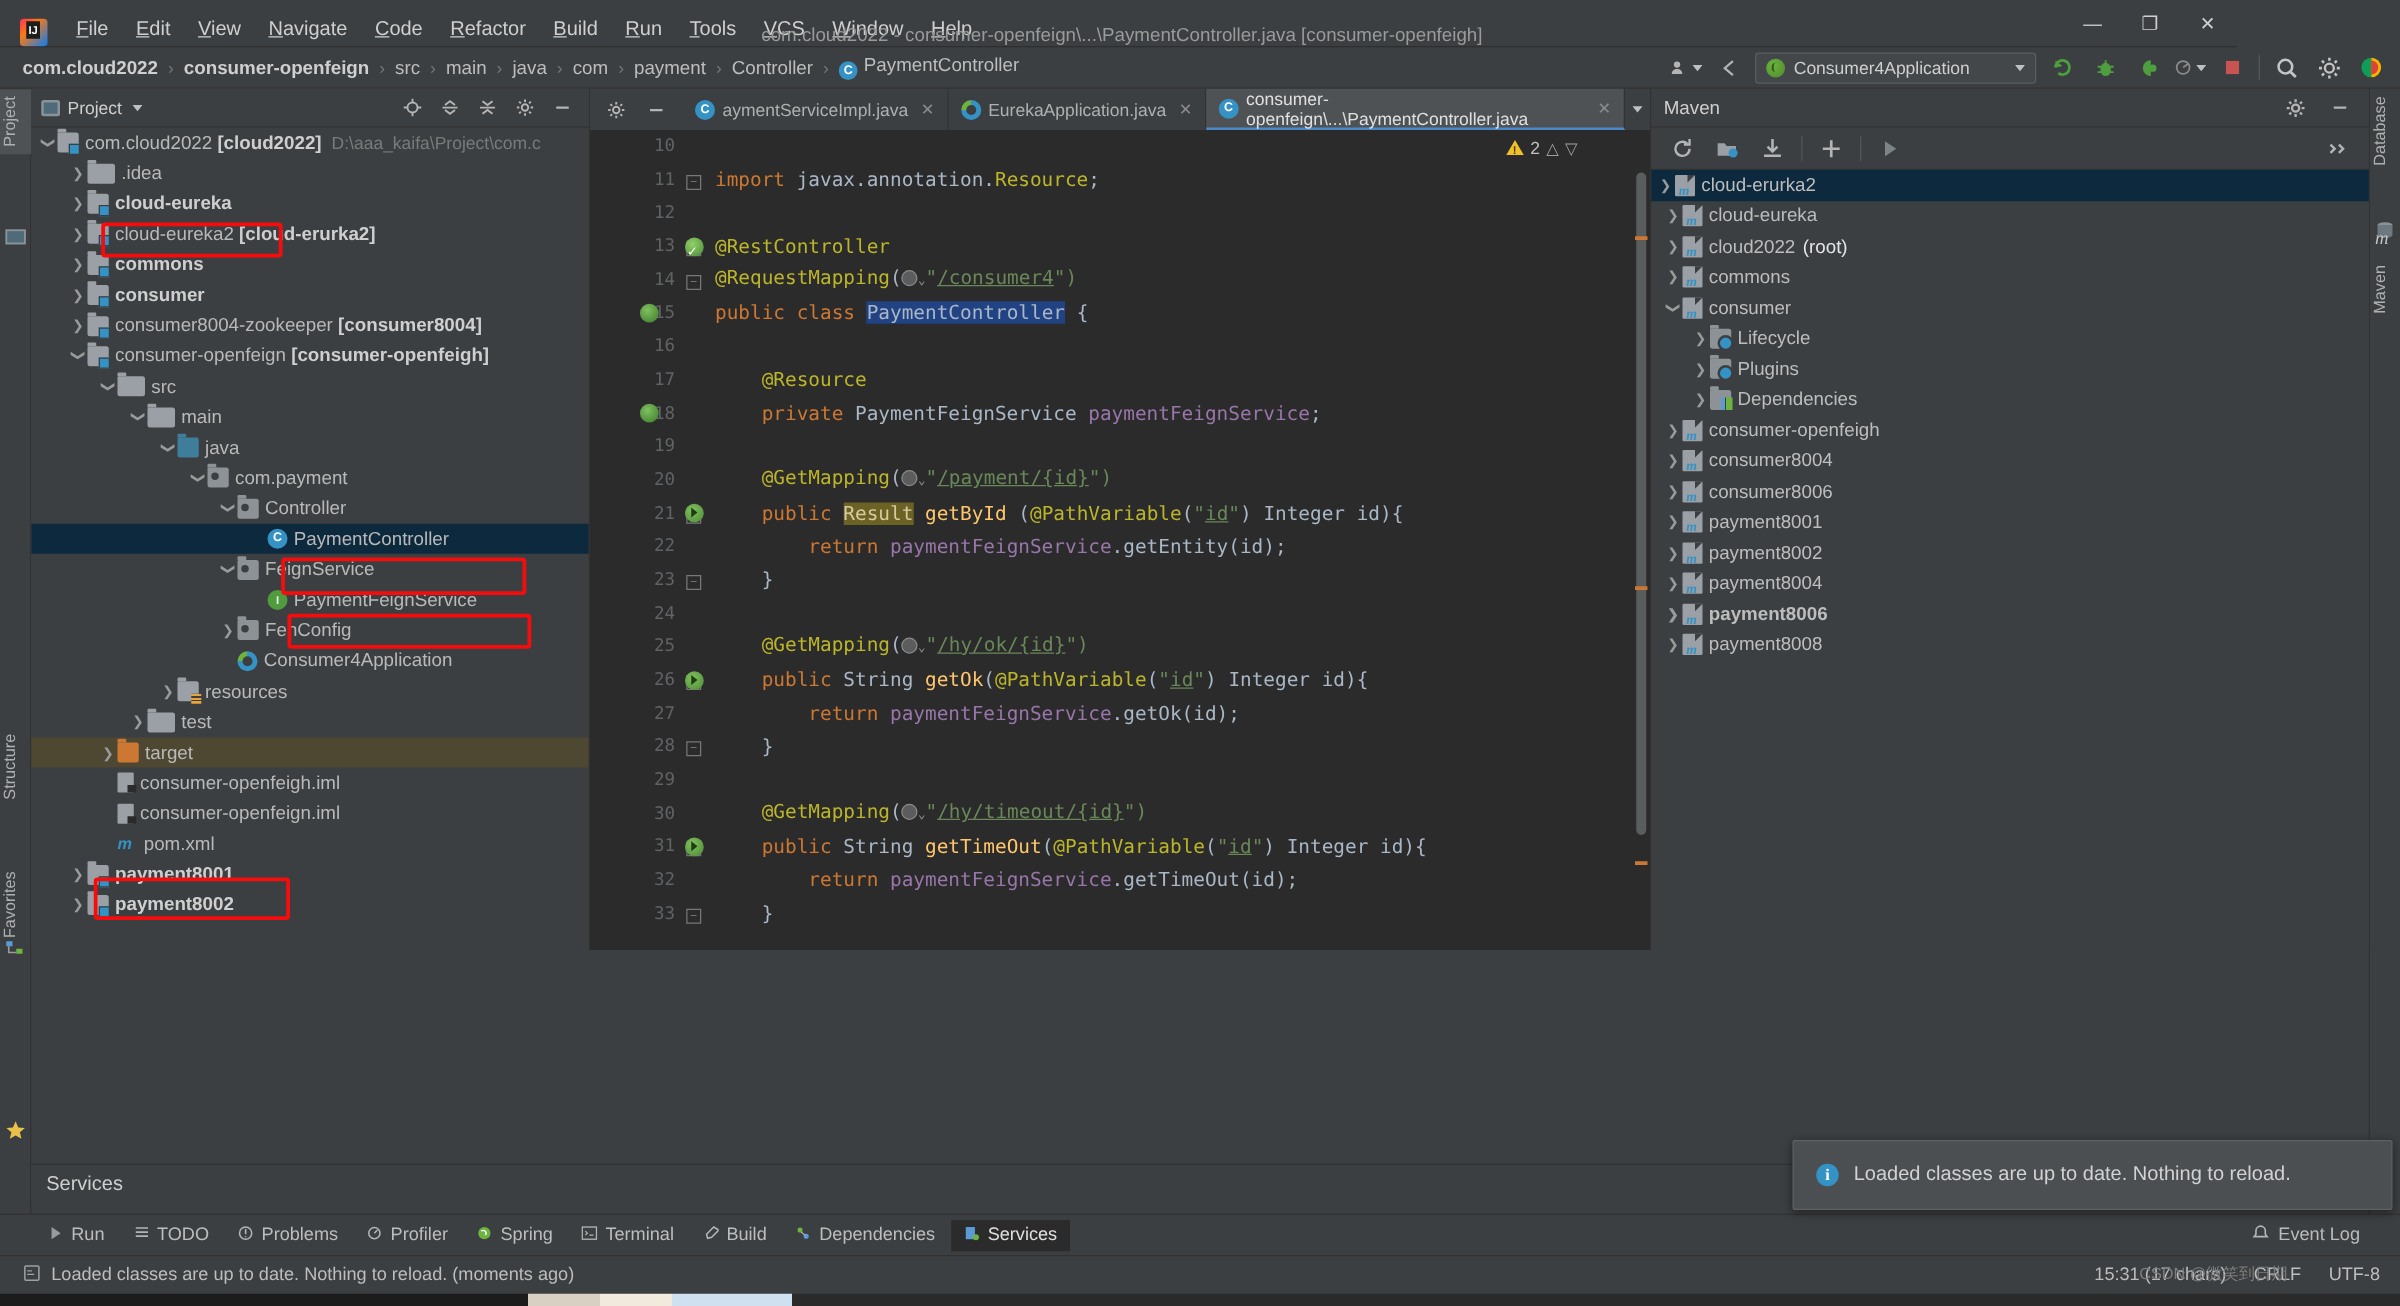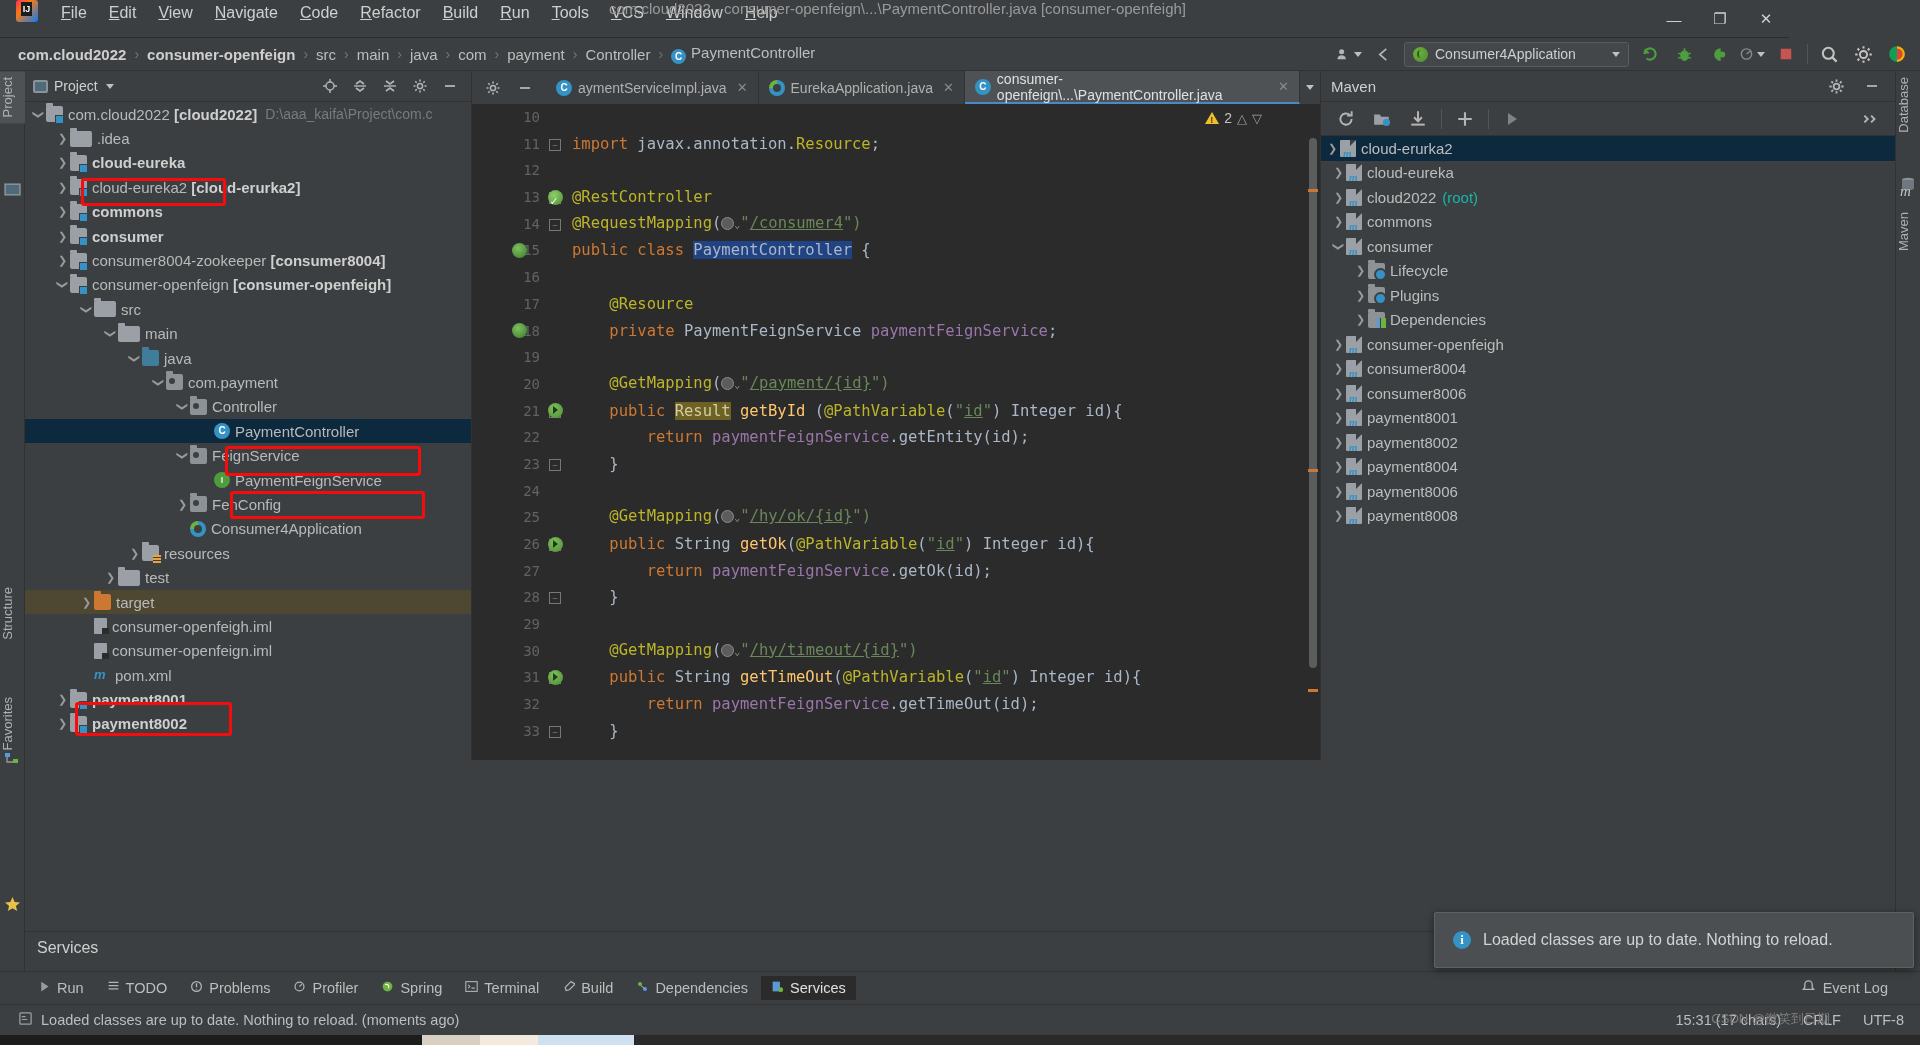--- a/index.html
+++ b/index.html
@@ -8,21 +8,21 @@
     background:#3c3f41;
     font-family:"Liberation Sans", sans-serif;
     color:#bbbbbb;
     -webkit-font-smoothing:antialiased;
   }
   #app { position:relative; width:1920px; height:1045px; }
 
   
   .titlebar {
     position:absolute; top:0; left:0; width:1789px; height:38px;
-    background:#3c3f41; display:flex; align-items:flex-start;
+    background:#3c3f41; display:flex; align-items:flex-end;
     border-bottom:1px solid #2b2b2b;
   }
   .ij-logo {
     width:22px; height:22px; margin-left:16px; margin-right:12px;
     position:relative; border-radius:3px; overflow:hidden;
     background:linear-gradient(135deg,#fe315d 0%,#f97a12 35%,#087cfa 100%);
     flex:none;
   }
   .ij-logo span{
     position:absolute; left:5px; top:2px; width:11px; height:14px;
@@ -229,21 +229,21 @@
   .maven-panel{
     position:absolute; left:1320px; top:71px; width:575px; height:689px;
     background:#3c3f41; border-left:1px solid #323232;
   }
   .mv-header{ height:31px; display:flex; align-items:center; padding:0 10px; border-bottom:1px solid #323232;}
   .mv-title{ font-size:15px; color:#cfcfcf; }
   .mv-toolbar{ height:34px; display:flex; align-items:center; gap:10px; padding:0 12px; border-bottom:1px solid #323232;}
   .mvrow{ display:flex; align-items:center; height:24.5px; padding-left:8px; font-size:15px; }
   .mvrow.sel{ background:#0d293e; }
   .mvlabel{ color:#bdbdbd; }
-  .mvroot{ color:#14b8a6; margin-left:6px; }
+  .mvroot{ color:#e5e5e5; margin-left:6px; }
   .ic.mvn{ width:16px;height:17px; background:#9aa0a6; border-radius:1px; position:relative;}
   .ic.mvn::before{content:"";position:absolute;right:0;top:0;border-left:6px solid #3c3f41;border-bottom:6px solid transparent;}
   .ic.mvn::after{content:"m";position:absolute;left:3px;bottom:-2px;color:#3592c4;font-size:11px;
     font-style:italic;font-weight:bold;font-family:"Liberation Serif",serif;}
   .ic.lifec{ background:#8d9296; border-radius:1px 2px 2px 2px;}
   .ic.lifec::before{content:"";position:absolute;left:0;top:-3px;width:7px;height:3px;background:#8d9296;border-radius:1px 1px 0 0;}
   .ic.lifec::after{content:"";position:absolute;right:-2px;bottom:-2px;width:9px;height:9px;border-radius:50%;
     background:#3592c4;border:2px solid #3c3f41;}
   .ic.deps{ background:#8d9296; border-radius:1px 2px 2px 2px;}
   .ic.deps::before{content:"";position:absolute;left:0;top:-3px;width:7px;height:3px;background:#8d9296;border-radius:1px 1px 0 0;}
@@ -872,21 +872,21 @@
           <span class="ic mvn"></span>
           <span class="mvlabel">payment8002</span>
         </div>
         <div class="mvrow" style="padding-left: 10px;">
           <span class="tw">
             <span class="chev r"></span>
           </span>
           <span class="ic mvn"></span>
           <span class="mvlabel">payment8004</span>
         </div>
-        <div class="mvrow" style="padding-left: 10px;">
+        <div class="mvrow" style="padding-left: 10px; font-weight: bold;">
           <span class="tw">
             <span class="chev r"></span>
           </span>
           <span class="ic mvn"></span>
           <span class="mvlabel">payment8006</span>
         </div>
         <div class="mvrow" style="padding-left: 10px;">
           <span class="tw">
             <span class="chev r"></span>
           </span>

